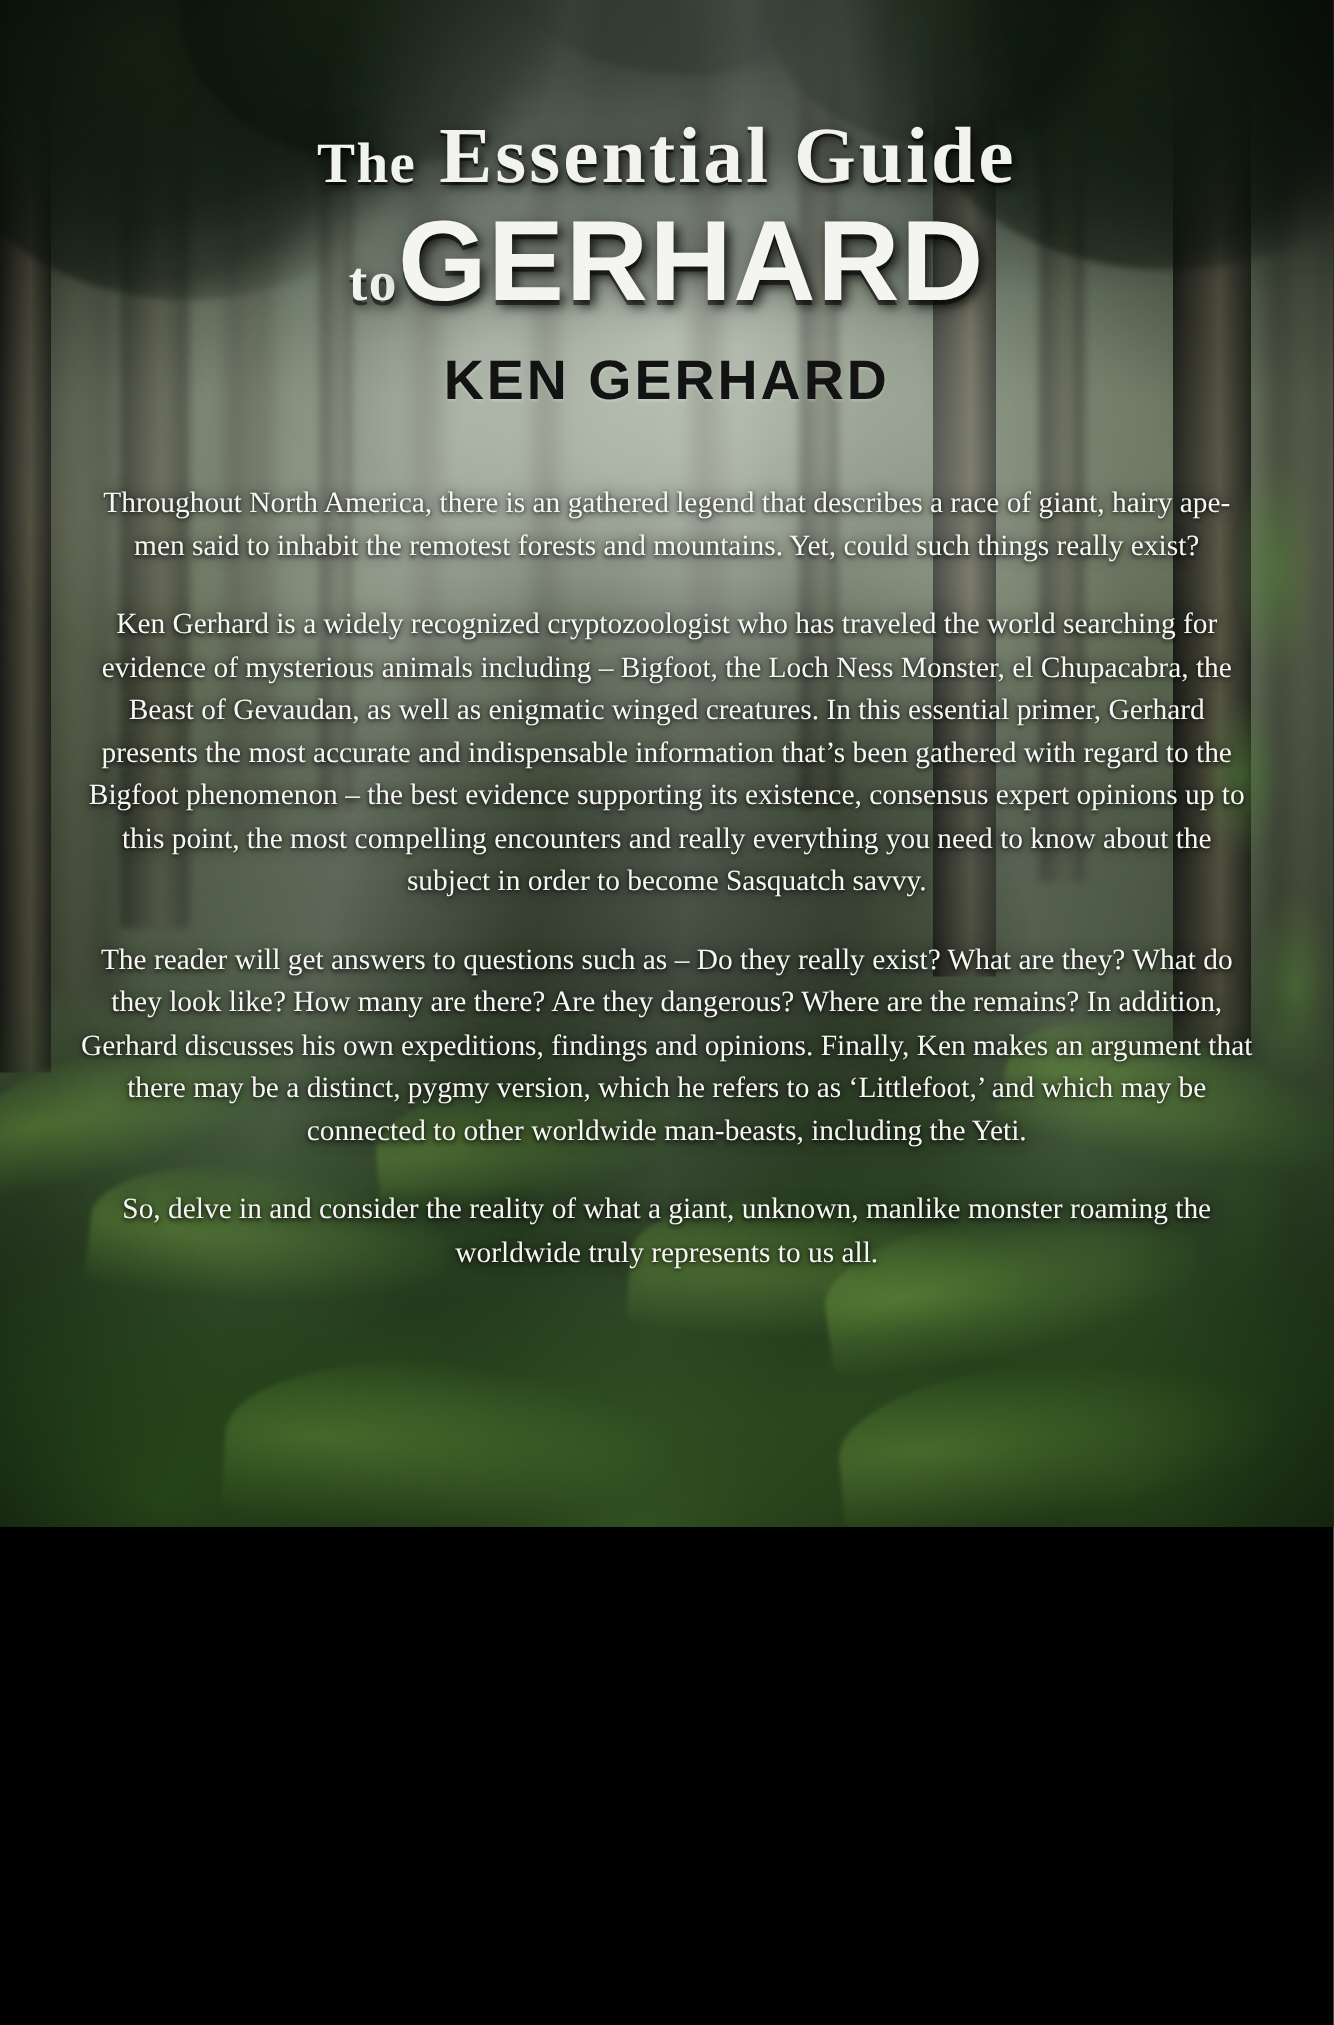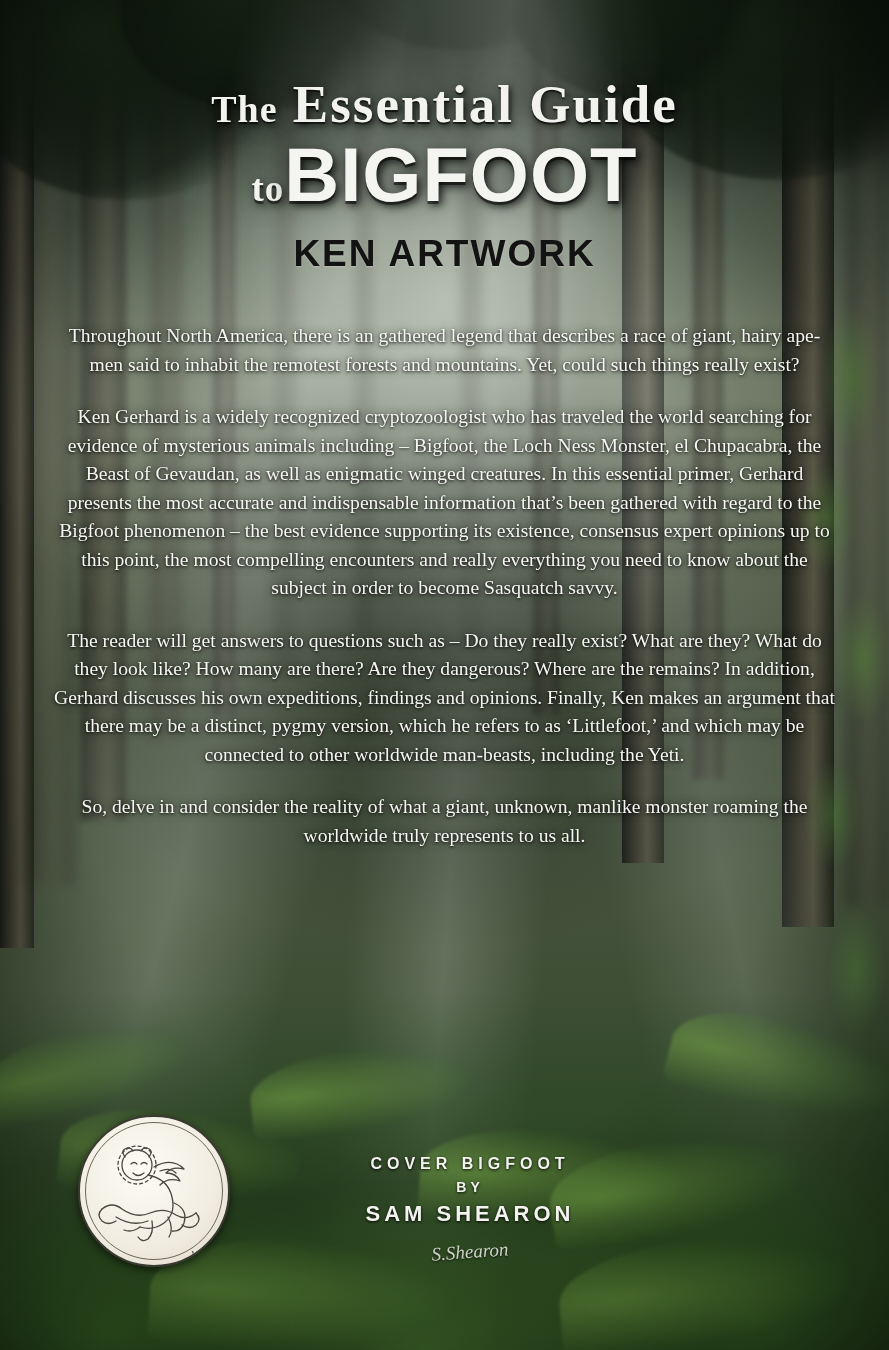--- a/index.html
+++ b/index.html
@@ -6,21 +6,21 @@
     margin: 0;
     padding: 0;
     background: #000;
   }
   body {
     font-family: "Liberation Serif", serif;
   }
   #cover {
     position: relative;
     width: 889px;
-    height: 1350px;
+    height: 1018px;
     overflow: hidden;
     background: #25312b;
   }
 
   
   .bg-base {
     position: absolute;
     inset: 0;
     background:
       radial-gradient(ellipse 55% 40% at 50% 22%, rgba(205,214,200,0.55) 0%, rgba(120,135,120,0.25) 45%, rgba(30,40,34,0) 75%),
@@ -327,23 +327,23 @@
   <div class="vignette"></div>
 
   <div class="content">
 
     <div class="title-block">
       <div class="title-line1">
         <span class="small">The</span>
         <span>Essential Guide</span>
       </div>
       <div class="title-line2">
-        <span class="small">to</span><span>BIGFOOT</span>
+        <span class="small">to</span><span>GERHARD</span>
       </div>
-      <div class="author">KEN ARTWORK</div>
+      <div class="author">KEN GERHARD</div>
     </div>
 
     <div class="blurb">
       <p>Throughout North America, there is an gathered legend that describes a race of giant, hairy ape-men said to inhabit the remotest forests and mountains. Yet, could such things really exist?</p>
       <p>Ken Gerhard is a widely recognized cryptozoologist who has traveled the world searching for evidence of mysterious animals including – Bigfoot, the Loch Ness Monster, el Chupacabra, the Beast of Gevaudan, as well as enigmatic winged creatures. In this essential primer, Gerhard presents the most accurate and indispensable information that’s been gathered with regard to the Bigfoot phenomenon – the best evidence supporting its existence, consensus expert opinions up to this point, the most compelling encounters and really everything you need to know about the subject in order to become Sasquatch savvy.</p>
       <p>The reader will get answers to questions such as – Do they really exist? What are they? What do they look like? How many are there? Are they dangerous? Where are the remains? In addition, Gerhard discusses his own expeditions, findings and opinions. Finally, Ken makes an argument that there may be a distinct, pygmy version, which he refers to as ‘Littlefoot,’ and which may be connected to other worldwide man-beasts, including the Yeti.</p>
       <p>So, delve in and consider the reality of what a giant, unknown, manlike monster roaming the worldwide truly represents to us all.</p>
     </div>
 
     <div class="credits">

